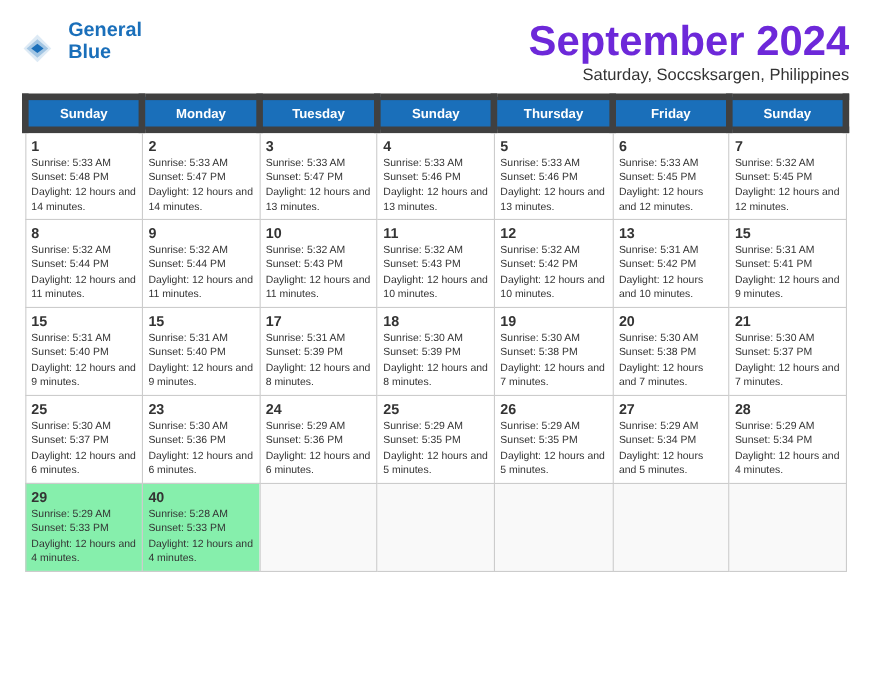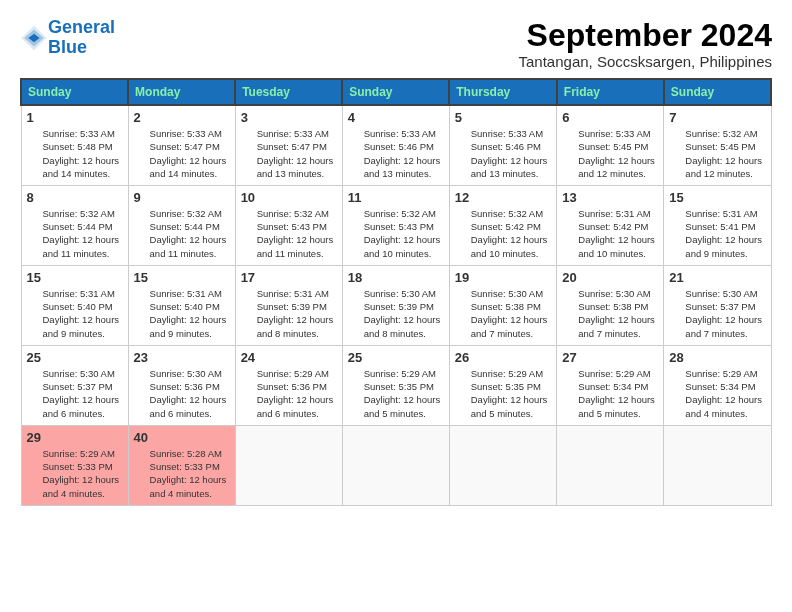--- a/index.html
+++ b/index.html
@@ -15,87 +15,86 @@
       padding: 18px 20px 10px 20px;
     }
     .header-top {
       display: flex;
       align-items: flex-start;
       justify-content: space-between;
       margin-bottom: 4px;
     }
     .logo {
       display: flex;
-      align-items: center;
-      gap: 0;
+      align-items: flex-end;
+      gap: 14px;
     }
     .logo-text {
       font-size: 18px;
       font-weight: bold;
       color: #333;
       line-height: 1.1;
     }
     .logo-text span {
       color: #1a6fba;
     }
     .logo-icon {
       width: 28px;
       height: 28px;
     }
     .title-block {
       text-align: right;
     }
     .month-title {
-      font-size: 32px;
+      font-size: 38px;
       font-weight: bold;
-      color: #000000;
+      color: #6d28d9;
       line-height: 1.1;
     }
     .location {
       font-size: 15px;
       color: #333;
     }
     .calendar {
       width: 100%;
       border-collapse: collapse;
       margin-top: 8px;
       font-size: 10px;
     }
     .calendar th {
       background: #1a6fba;
-      color: #86efac;
+      color: #ffffff;
       font-size: 12px;
       font-weight: bold;
-      text-align: left;
+      text-align: center;
       padding: 5px 6px;
-      border: 2px solid #404040;
+      border: 6px solid #404040;
     }
     .calendar td {
       border: 1px solid #ccc;
       vertical-align: top;
       padding: 4px 5px;
       width: 113px;
       height: 80px;
       background: #fff;
     }
     .calendar tr:last-child td {
-      background: #fca5a5;
+      background: #86efac;
     }
     .day-num {
       font-size: 13px;
       font-weight: bold;
       color: #333;
       display: block;
       margin-bottom: 2px;
     }
     .day-info {
       font-size: 9.5px;
       color: #333;
       line-height: 1.4;
-      margin-left: 16px;
     }
     .empty-cell {
       background: #f9f9f9 !important;
     }
   </style>
 </head>
 <body>
 
 <div class="page">
   <div class="header-top">
@@ -105,21 +104,21 @@
         <polygon points="20,8 34,20 20,32 6,20" fill="#1a6fba" opacity="0.3"></polygon>
         <polygon points="20,14 28,20 20,26 12,20" fill="#1a6fba"></polygon>
       </svg>
       <div class="logo-text">
         <div><span>General</span></div>
         <div><span>Blue</span></div>
       </div>
     </div>
     <div class="title-block">
       <div class="month-title">September 2024</div>
-      <div class="location">Tantangan, Soccsksargen, Philippines</div>
+      <div class="location">Saturday, Soccsksargen, Philippines</div>
     </div>
   </div>
 
   <table class="calendar">
     <thead>
       <tr>
         <th>Sunday</th>
         <th>Monday</th>
         <th>Tuesday</th>
         <th>Sunday</th>

